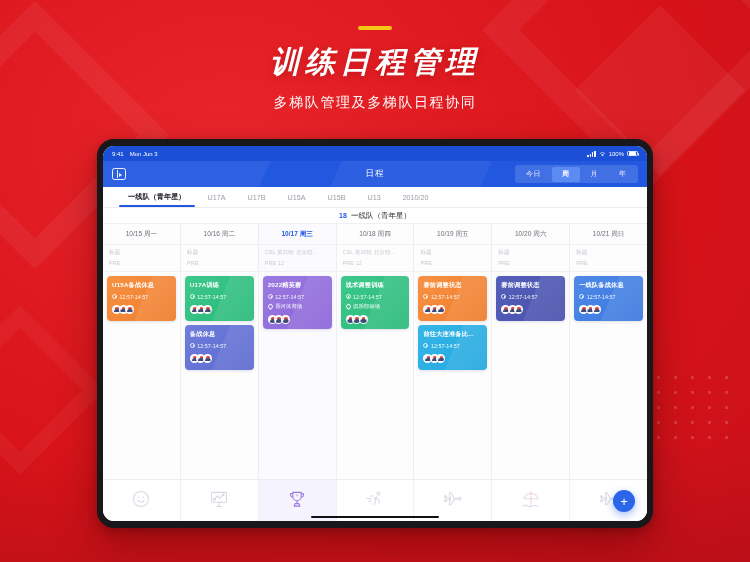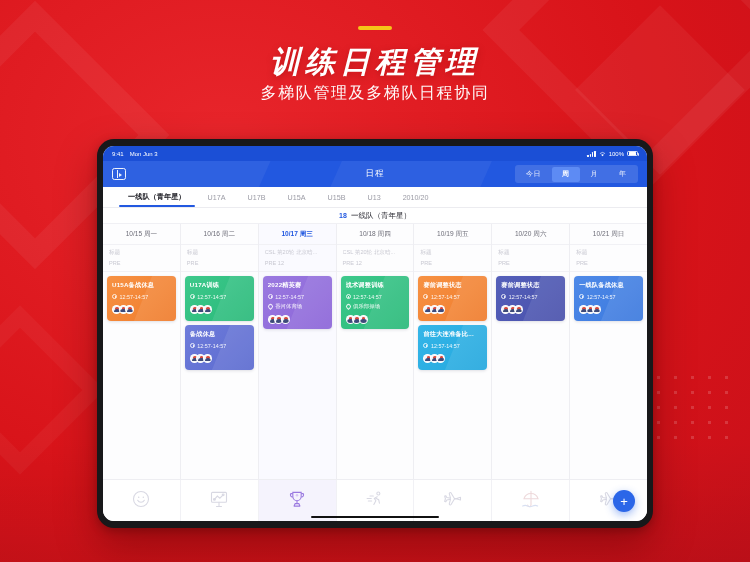--- a/index.html
+++ b/index.html
@@ -48,21 +48,21 @@
   }
   .title {
     margin-top: 12px;
     font-size: 30px; font-weight: bold; color: #ffffff;
     letter-spacing: 5px;
     font-family: "DejaVu Sans", "Liberation Sans", sans-serif;
     text-shadow: 0 2px 7px rgba(120,0,0,0.35);
     font-style: italic;
   }
   .subtitle {
-    font-size: 16px; color: #ffffff;
+    margin-top: 11px; font-size: 14px; color: #ffffff;
     letter-spacing: 1.6px; opacity: .97;
   }
 
   
   .device {
     position: absolute; left: 97px; top: 139px;
     width: 556px; height: 389px;
     background: #18181a;
     border-radius: 17px;
     padding: 7px 6px;

